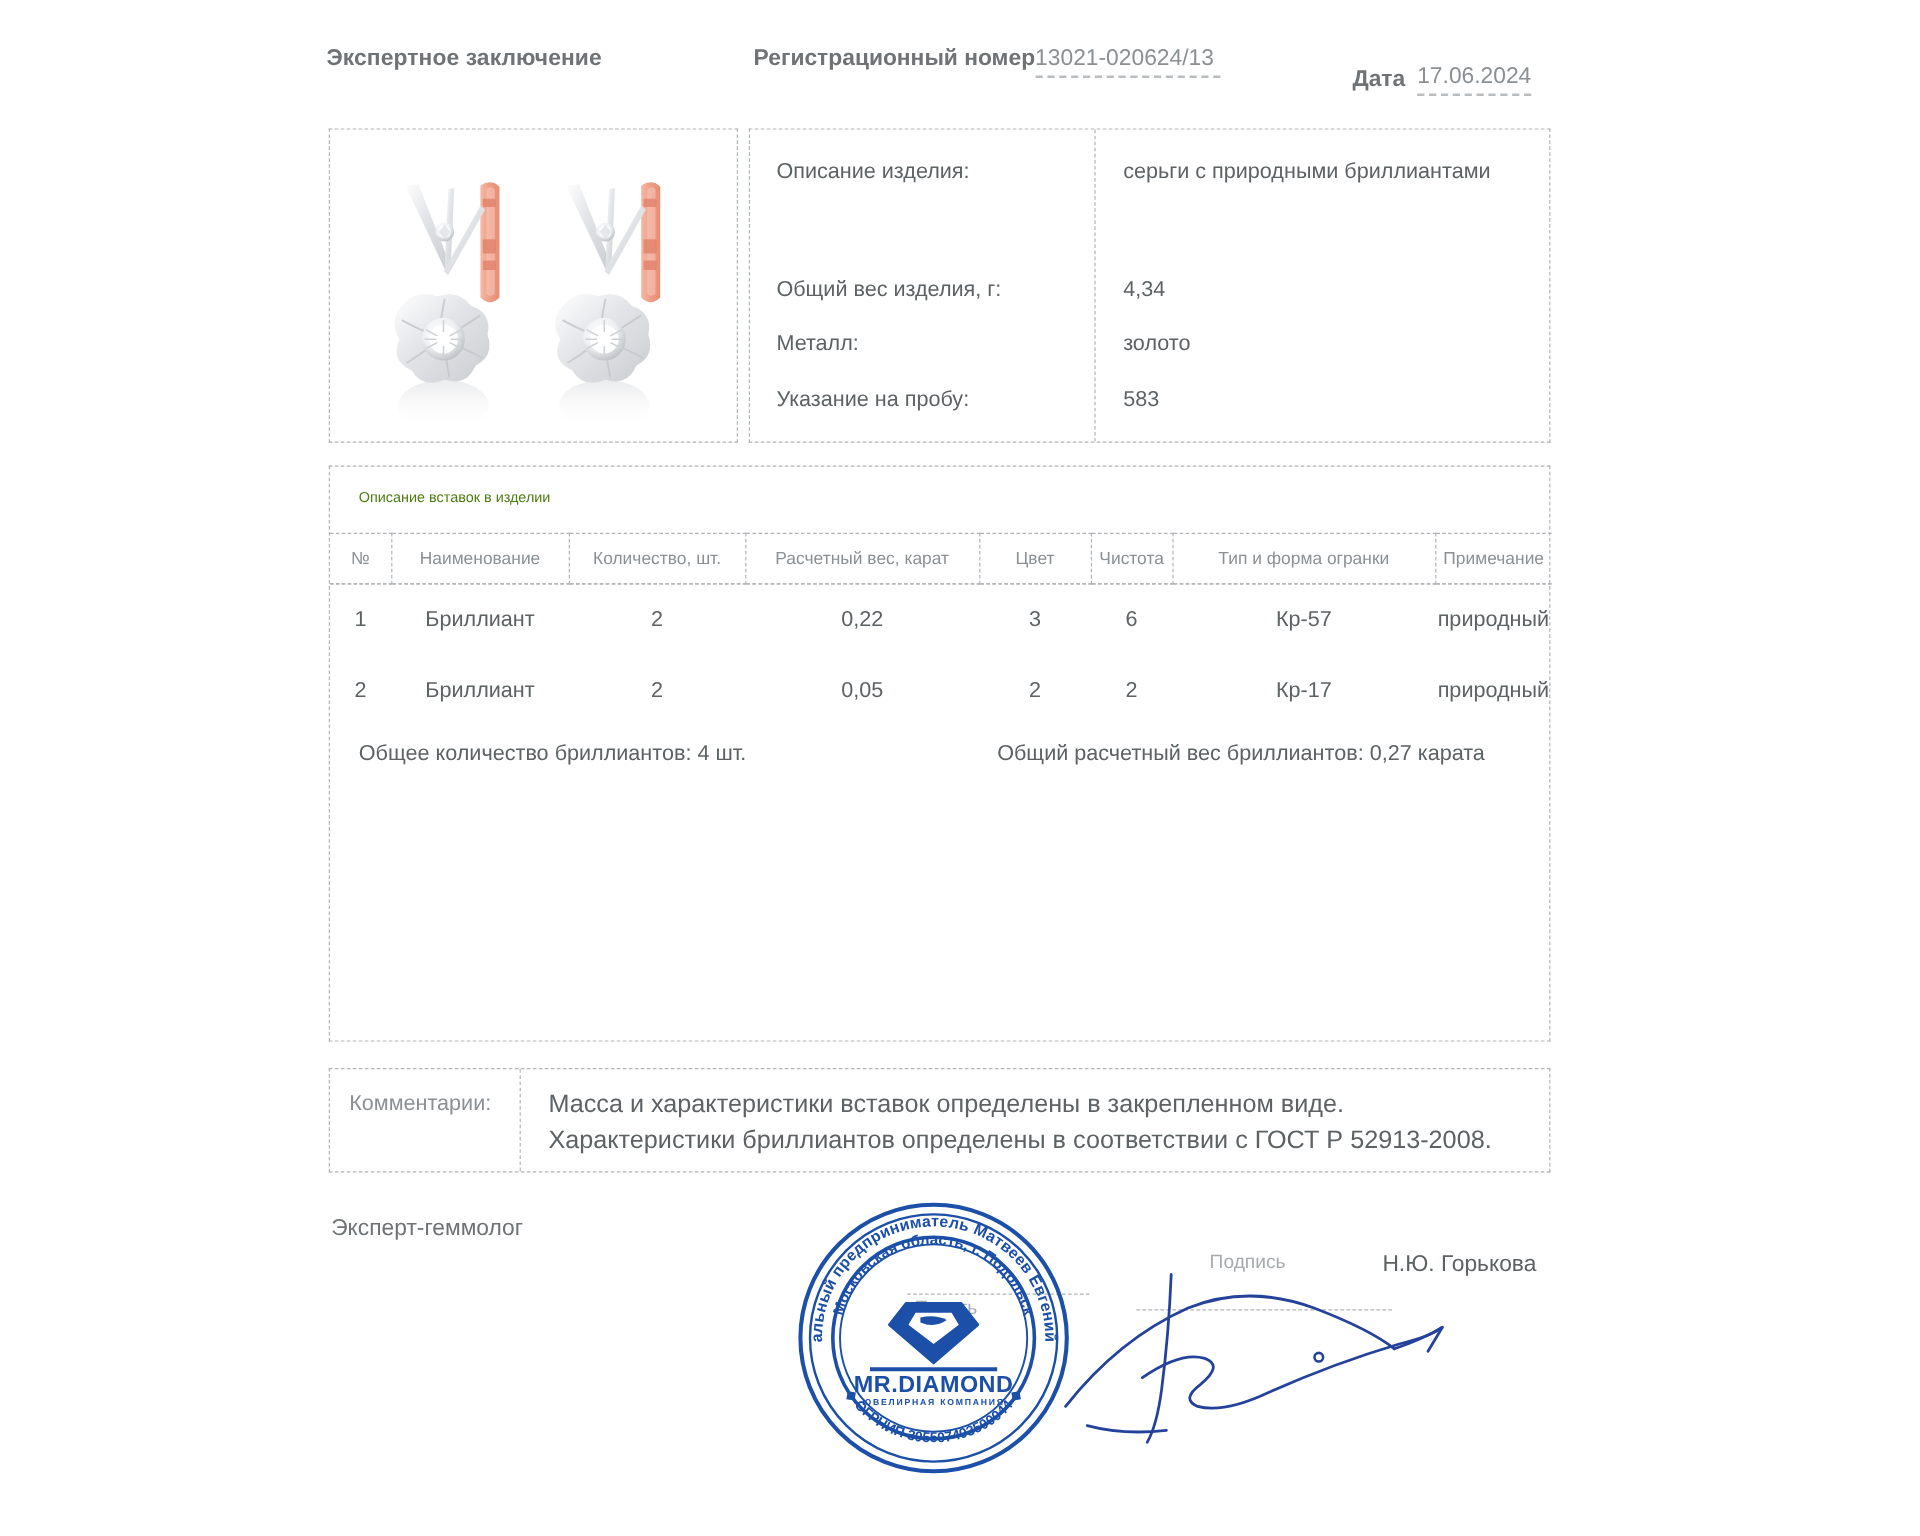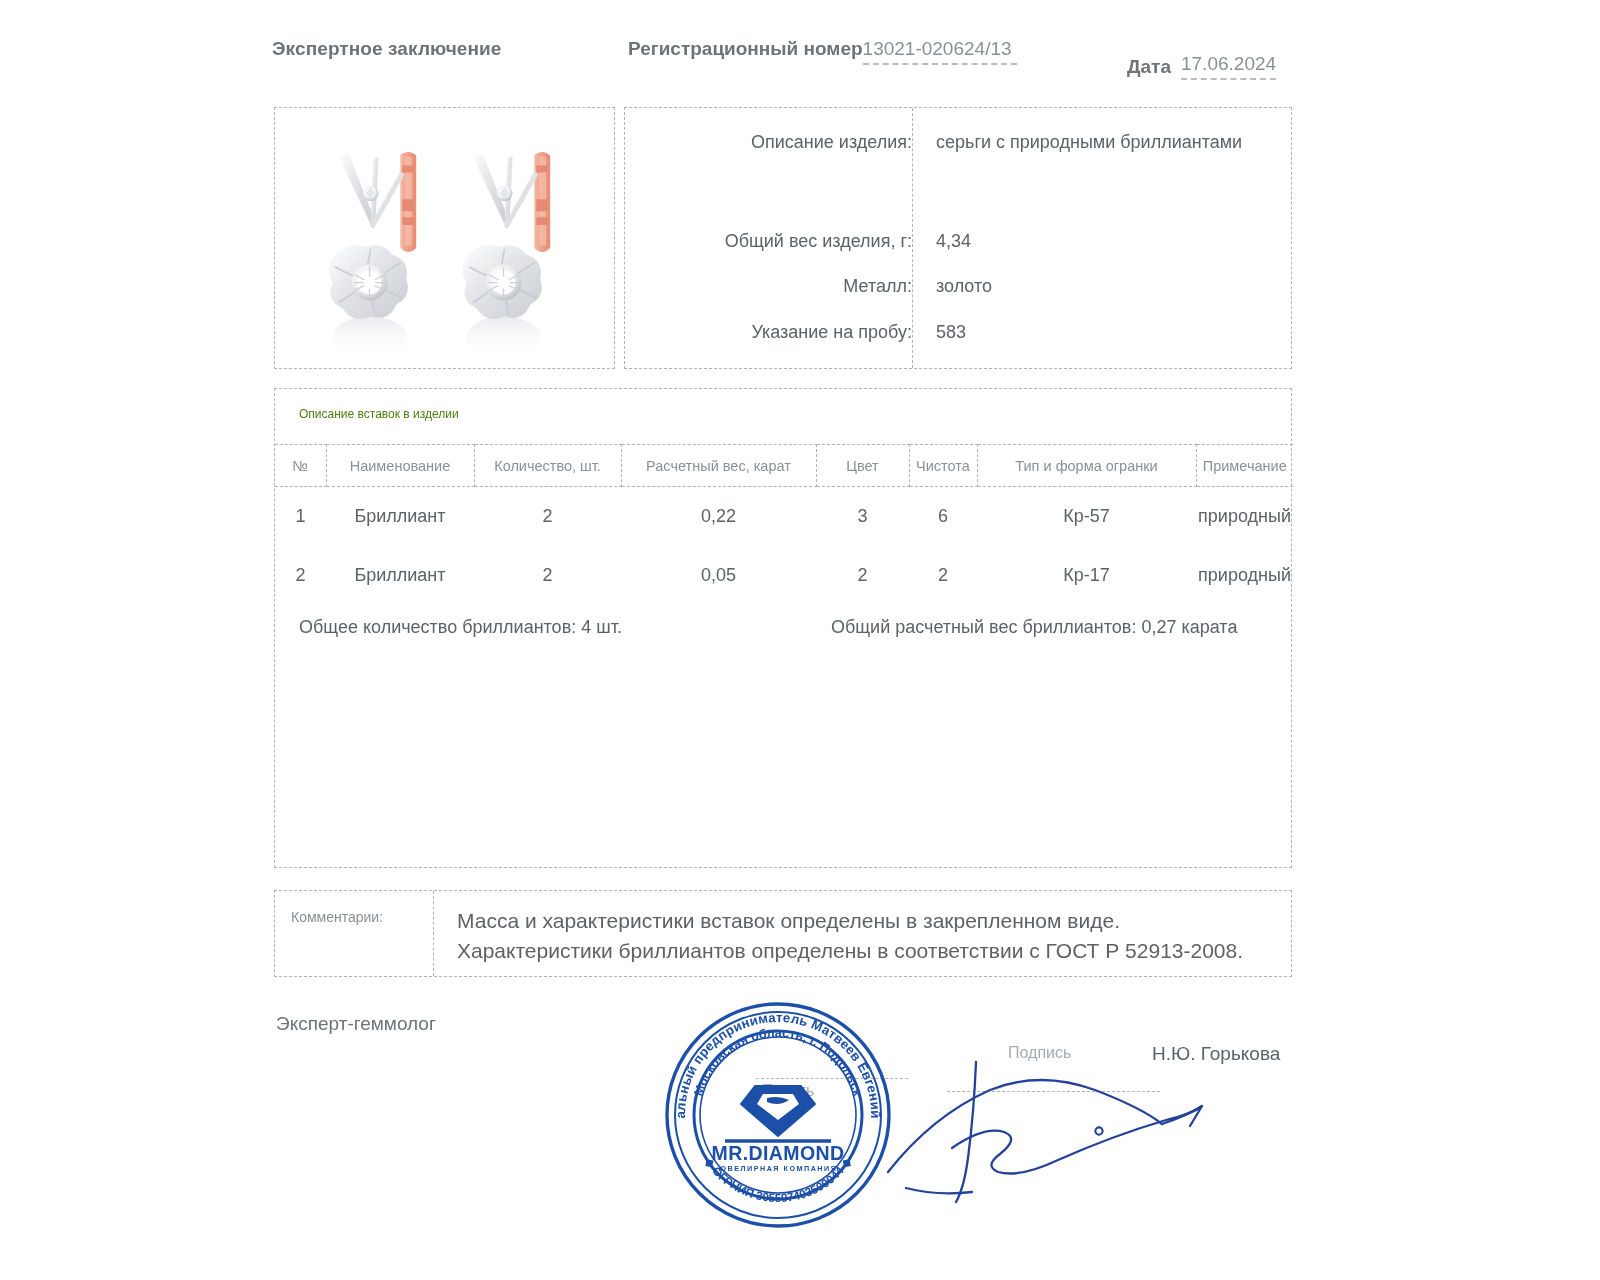--- a/index.html
+++ b/index.html
@@ -75,21 +75,21 @@
     position: absolute;
     left: 287px; top: 0; bottom: 0;
     border-left: 1px dashed #b0b4b8;
   }
   .info-row {
     position: absolute;
     display: flex;
     font-size: 18px;
     color: #5d6265;
   }
-  .info-label { width: 287px; padding-left: 22px; color: #5d6265; text-align: right; }
+  .info-label { width: 287px; padding-left: 22px; color: #5d6265; }
   .info-value { padding-left: 24px; color: #5d6265; }
 
   
   .earrings {
     position: absolute;
     left: 0; top: 0; width: 100%; height: 100%;
   }
 
   
   .inserts-box {
@@ -144,21 +144,21 @@
     width: 1018px; height: 87px;
   }
   .comments-divider {
     position: absolute;
     left: 158px; top: 0; bottom: 0;
     border-left: 1px dashed #b0b4b8;
   }
   .comments-label {
     position: absolute;
     left: 16px; top: 18px;
-    font-size: 14px; color: #8b9094;
+    font-size: 18px; color: #8b9094;
   }
   .comments-text {
     position: absolute;
     left: 182px; top: 15px;
     width: 818px;
     font-size: 21px;
     color: #5d6265;
     line-height: 1.45;
   }
 

